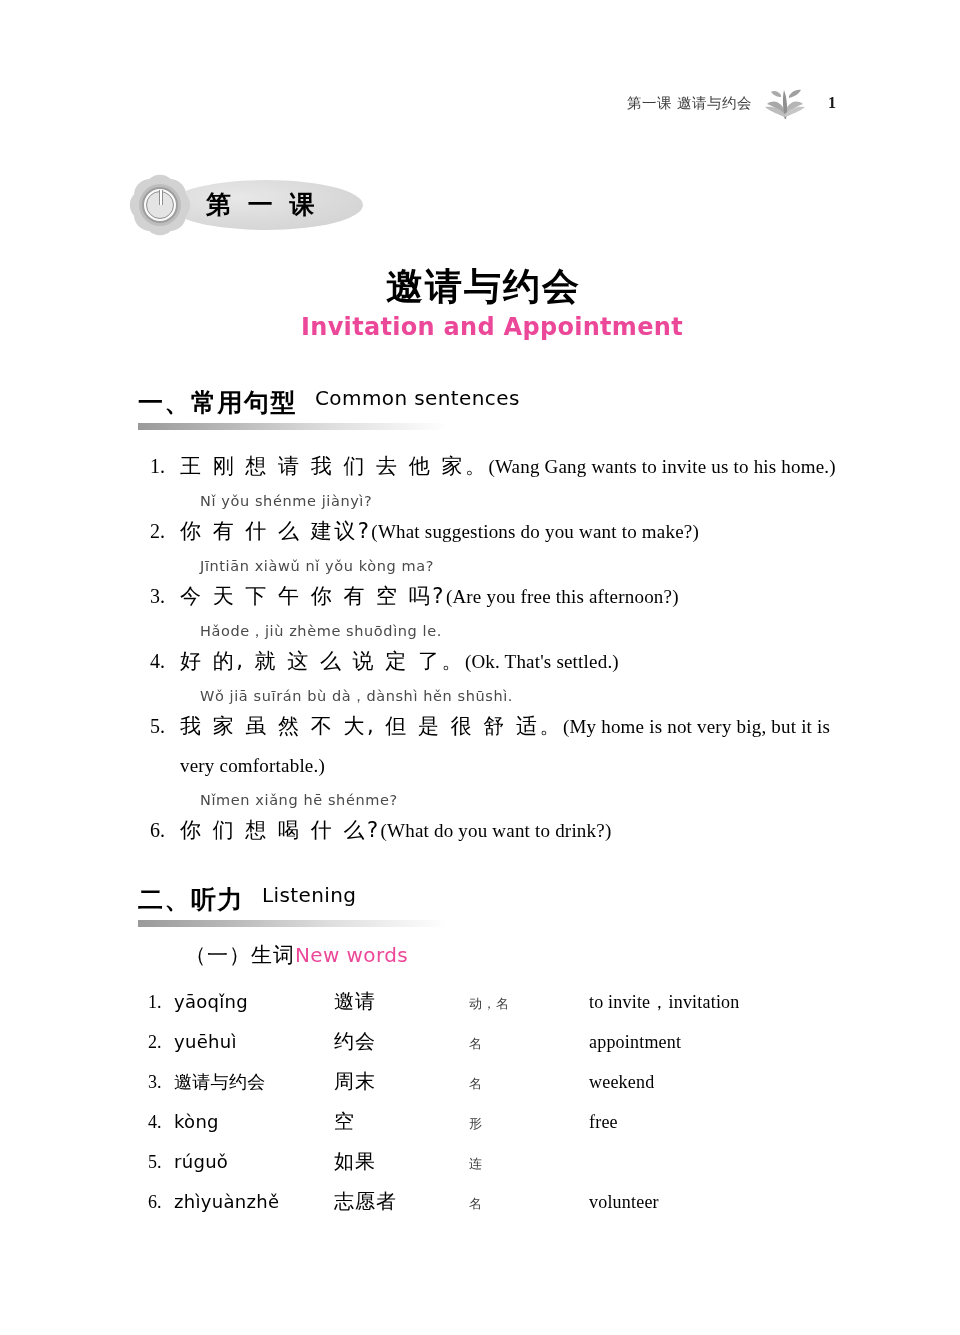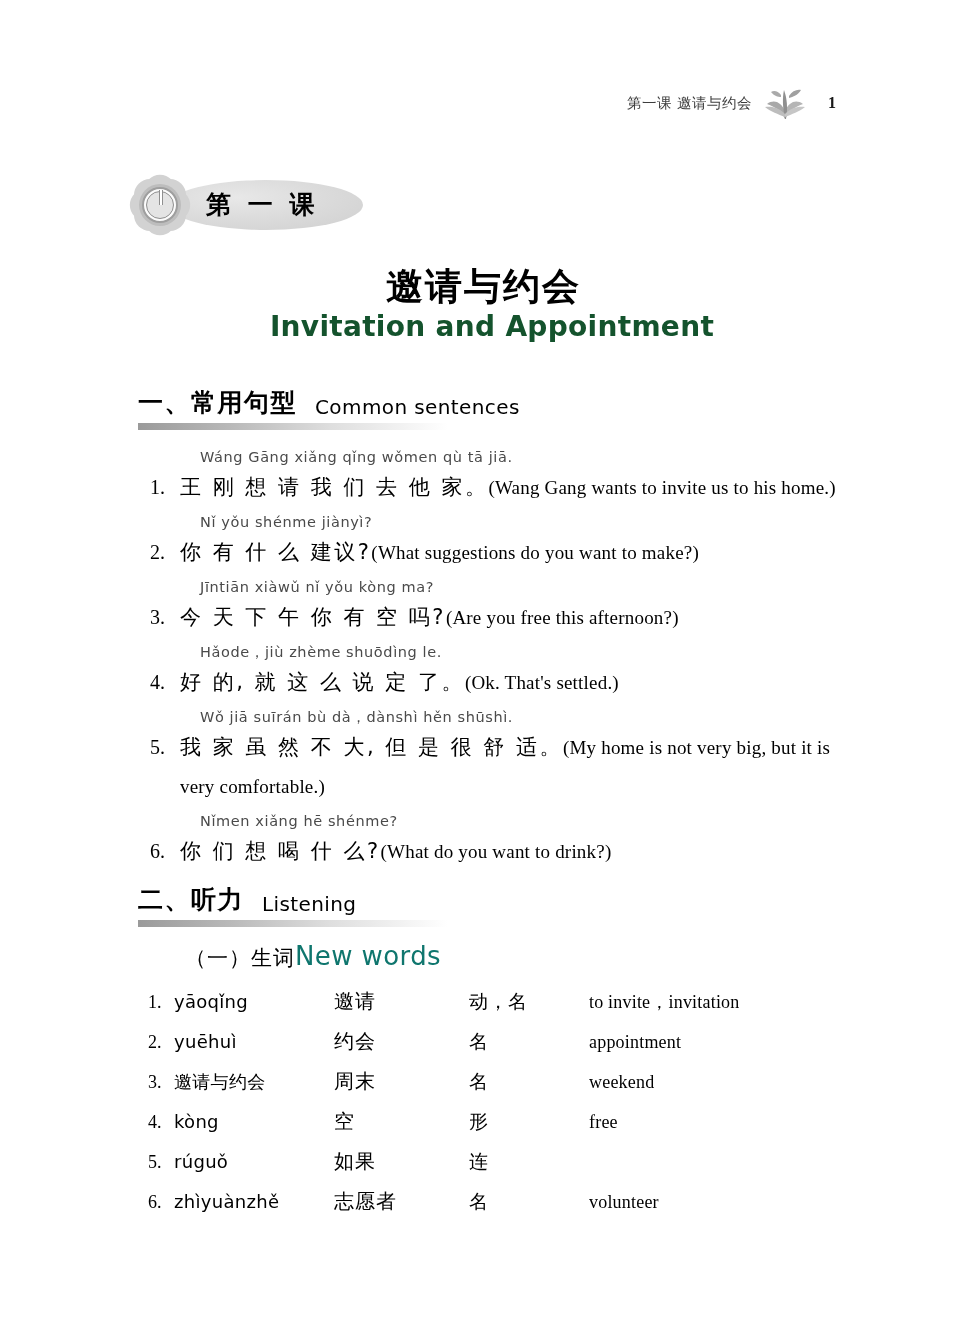--- a/index.html
+++ b/index.html
@@ -147,37 +147,37 @@
     font-family: "DejaVu Sans", sans-serif;
     font-size: 37px;
     font-weight: 700;
     letter-spacing: 2px;
     line-height: 46px;
     color: #000;
     padding-left: 7px;
   }
   .title-en {
     font-family: "DejaVu Sans", sans-serif;
-    font-size: 28px;
+    font-size: 24px;
     font-weight: 700;
     letter-spacing: 0.3px;
     line-height: 30px;
     margin-top: 2px;
-    color: #14532d;
+    color: #ec4899;
     padding-left: 24px;
   }
 
   
   .section {
     position: absolute;
     left: 138px;
   }
   .section-head {
     display: flex;
-    align-items: flex-end;
+    align-items: flex-start;
     gap: 18px;
     white-space: nowrap;
   }
   .sec-cn {
     font-family: "DejaVu Sans", sans-serif;
     font-size: 25px;
     font-weight: 700;
     letter-spacing: 1.5px;
     color: #000;
   }
@@ -256,23 +256,23 @@
   }
   .sub-cn {
     font-family: "DejaVu Sans", sans-serif;
     font-size: 21px;
     font-weight: 400;
     letter-spacing: 1px;
     color: #000;
   }
   .sub-en {
     font-family: "DejaVu Sans", sans-serif;
-    font-size: 26px;
+    font-size: 20px;
     letter-spacing: 0.4px;
-    color: #0f766e;
+    color: #ec4899;
     text-align: center;
   }
 
   
   .vocab {
     position: absolute;
     left: 148px;
     top: 988px;
     width: 700px;
   }
@@ -300,23 +300,23 @@
     flex: 0 0 135px;
     font-family: "DejaVu Sans", sans-serif;
     font-size: 20px;
     letter-spacing: 1px;
     color: #000;
   }
   .v-pos {
     width: 120px;
     flex: 0 0 120px;
     font-family: "DejaVu Sans", sans-serif;
-    font-size: 19px;
+    font-size: 13px;
     letter-spacing: 0.5px;
-    color: #000000;
+    color: #404040;
   }
   .v-en {
     flex: 1 1 auto;
     font-family: "Liberation Serif", serif;
     font-size: 18px;
     letter-spacing: 0.2px;
     color: #000;
   }
 </style>
 </head>
@@ -362,21 +362,20 @@
   <div class="section-head">
     <span class="sec-cn">一、常用句型</span>
     <span class="sec-en">Common sentences</span>
   </div>
   <div class="sec-rule"></div>
 </div>
 
 <div class="sentences">
 
   <div class="sentence">
-    <div class="pinyin">Wáng Gāng xiǎng qǐng wǒmen qù tā jiā.</div>
     <div class="sent-line">
       <span class="sent-num">1.</span>
       <span class="sent-body">
         <span class="sent-cn">王 刚 想 请 我 们 去 他 家。</span><span class="sent-en">(Wang Gang wants to invite us to his home.)</span>
       </span>
     </div>
   </div>
 
   <div class="sentence">
     <div class="pinyin">Nǐ yǒu shénme jiànyì?</div>

